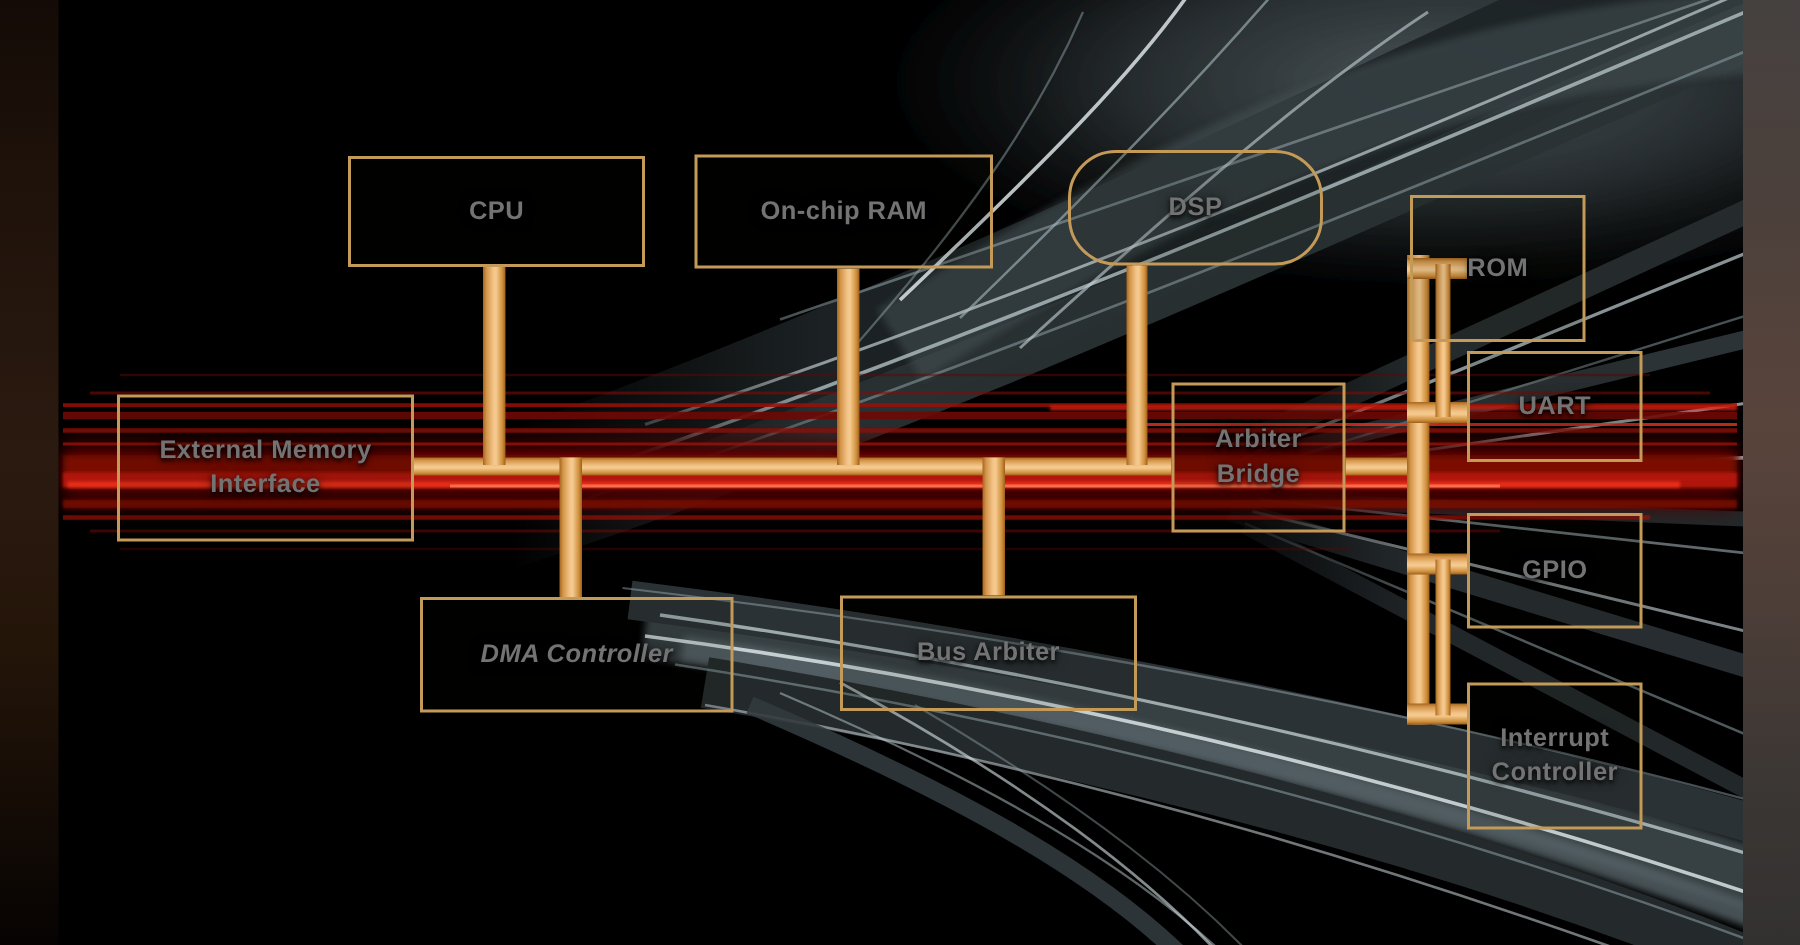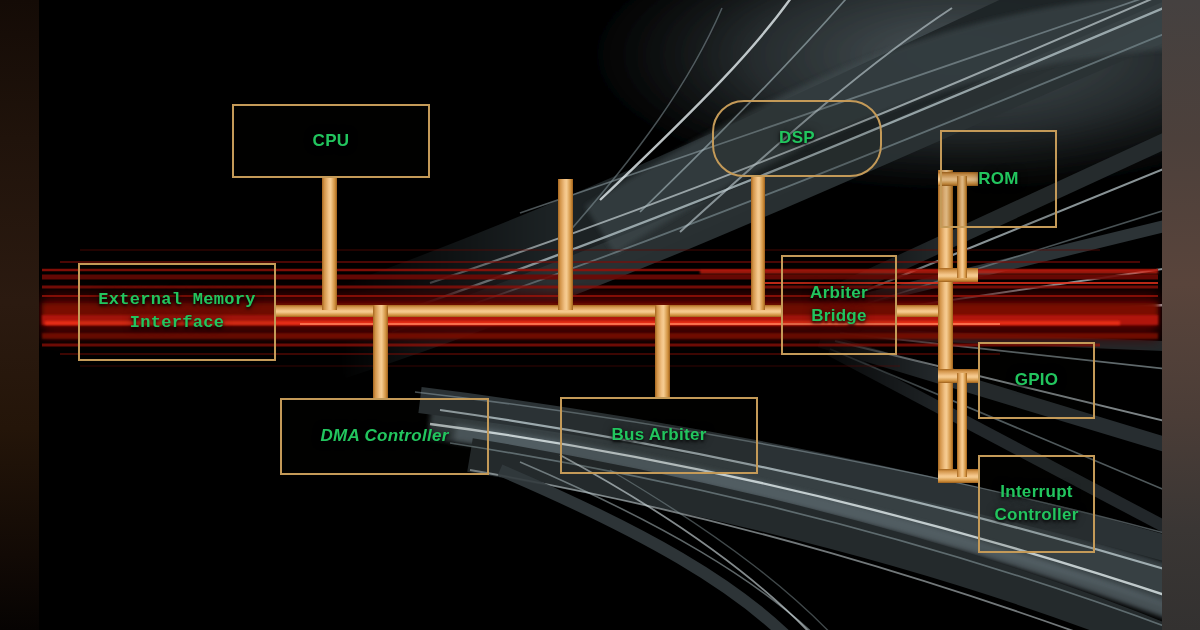--- a/index.html
+++ b/index.html
@@ -22,29 +22,29 @@
   .conn{position:absolute;z-index:2;}
   .conn-h{background:linear-gradient(180deg,#a5661f 0%,#d3954a 16%,#f3c488 46%,#f5cb90 58%,#cf8f3c 86%,#9c5f1c 100%);}
   .conn-v{background:linear-gradient(90deg,#a5661f 0%,#d3954a 16%,#f3c488 46%,#f5cb90 58%,#cf8f3c 86%,#9c5f1c 100%);}
   
   .block{
     position:absolute;z-index:3;border:2px solid #c49a58;background:rgba(10,6,2,0.10);
     display:flex;align-items:center;justify-content:center;text-align:center;
     box-sizing:border-box;
   }
   .block .lbl{
-    color:#22c55e;font-weight:bold;font-size:17px;line-height:1.35;letter-spacing:.3px;
+    color:#737373;font-weight:bold;font-size:17px;line-height:1.35;letter-spacing:.3px;
     text-shadow:0 2px 3px rgba(0,0,0,.85),0 0 8px rgba(0,0,0,.6);
     padding:0 6px;
   }
   
   .b-cpu {left:232px;top:104px;width:198px;height:74px;}
   .b-ram {left:463px;top:103px;width:199px;height:76px;}
   .b-dsp {left:712px;top:100px;width:170px;height:77px;border-radius:32px;}
-  .b-emi {left:78px; top:263px;width:198px;height:98px;font-family:Liberation Mono, monospace;}
+  .b-emi {left:78px; top:263px;width:198px;height:98px;}
   .b-dma {left:280px;top:398px;width:209px;height:77px;font-style:italic;}
   .b-arb {left:560px;top:397px;width:198px;height:77px;}
   .b-pb  {left:781px;top:255px;width:116px;height:100px;}
   .b-rom {left:940px;top:130px;width:117px;height:98px;}
   .b-uart{left:978px;top:234px;width:117px;height:74px;}
   .b-gpio{left:978px;top:342px;width:117px;height:77px;}
   .b-ic  {left:978px;top:455px;width:117px;height:98px;}
   
   .c-cpu {left:322px;top:178px;width:15px;height:132px;}
   .c-ram {left:558px;top:179px;width:15px;height:131px;}
@@ -181,37 +181,43 @@
   <div class="conn conn-h c-stub-rom"></div>
   <div class="conn conn-h c-stub-uart"></div>
   <div class="conn conn-h c-stub-gpio"></div>
   <div class="conn conn-h c-stub-ic"></div>
   <div class="conn conn-v c-brk-a"></div>
   <div class="conn conn-v c-brk-b"></div>
 
   <div class="block b-cpu">
     <span class="lbl">CPU</span>
   </div>
+  <div class="block b-ram">
+    <span class="lbl">On-chip RAM</span>
+  </div>
   <div class="block b-dsp">
     <span class="lbl">DSP</span>
   </div>
   <div class="block b-emi">
     <span class="lbl">External Memory Interface</span>
   </div>
   <div class="block b-dma">
     <span class="lbl">DMA Controller</span>
   </div>
   <div class="block b-arb">
     <span class="lbl">Bus Arbiter</span>
   </div>
   <div class="block b-pb">
     <span class="lbl">Arbiter Bridge</span>
   </div>
   <div class="block b-rom">
     <span class="lbl">ROM</span>
+  </div>
+  <div class="block b-uart">
+    <span class="lbl">UART</span>
   </div>
   <div class="block b-gpio">
     <span class="lbl">GPIO</span>
   </div>
   <div class="block b-ic">
     <span class="lbl">Interrupt Controller</span>
   </div>
 
   <div class="bar bar-left"></div>
   <div class="bar bar-right"></div>

